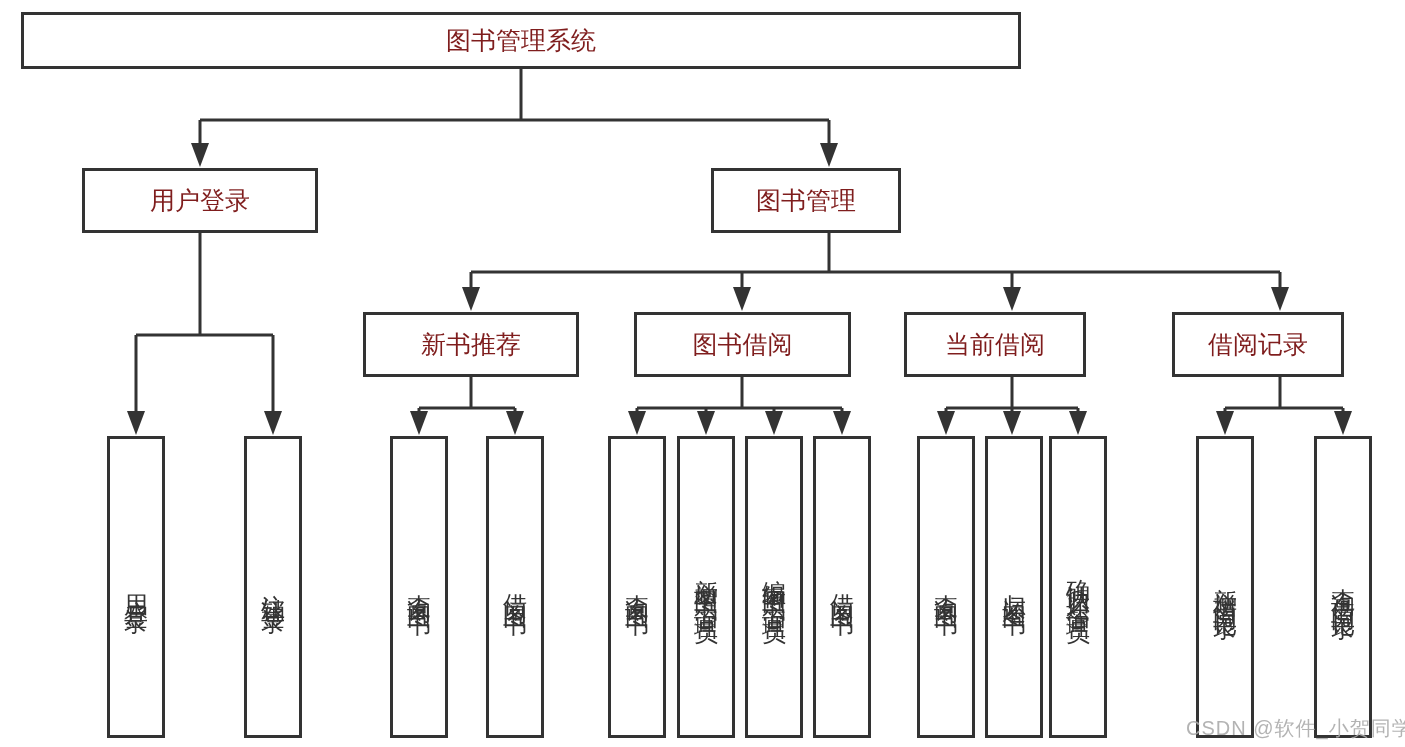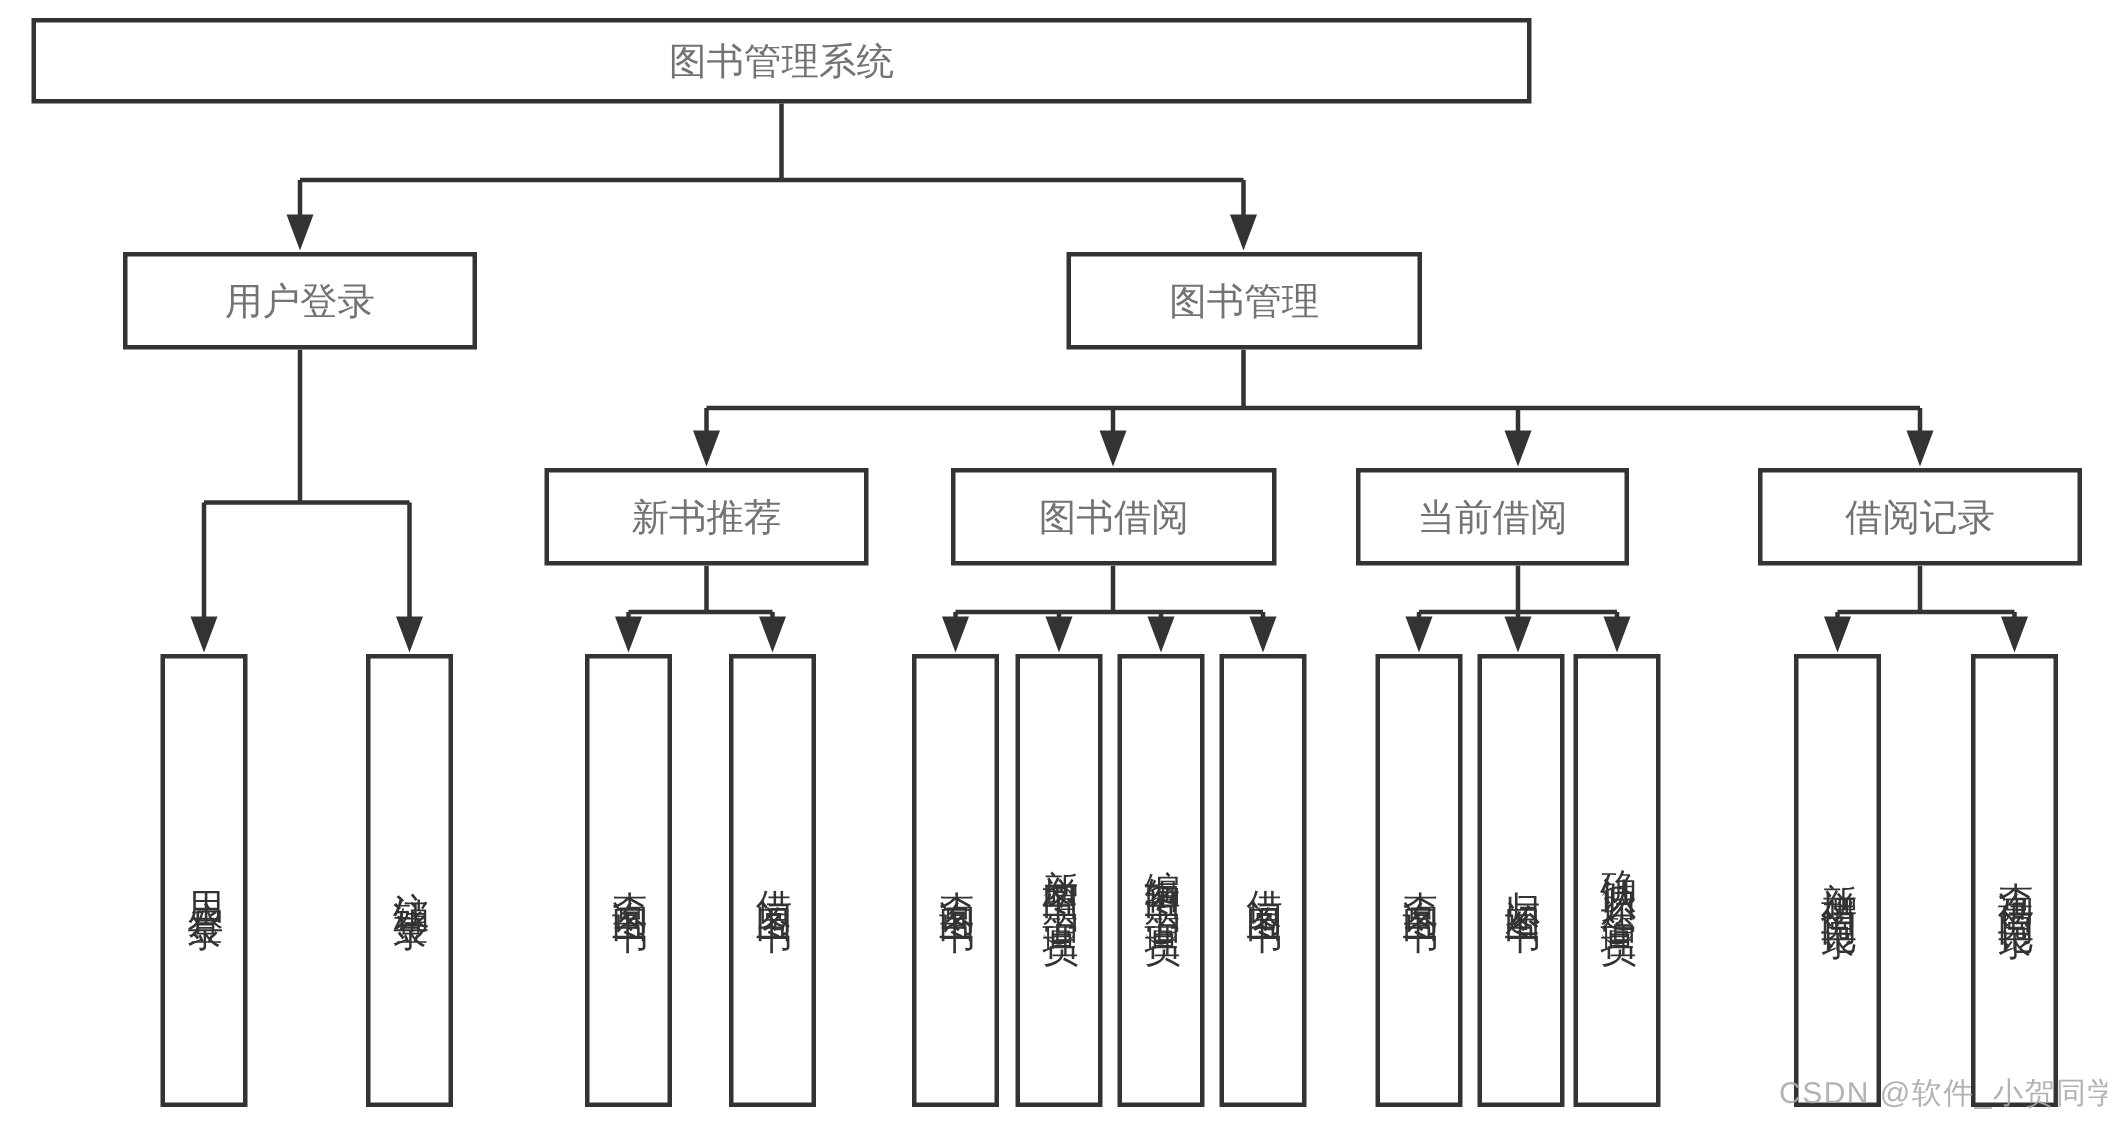--- a/index.html
+++ b/index.html
@@ -10,21 +10,21 @@
     font-family:"Liberation Sans", sans-serif;
     overflow:hidden;
   }
   #connectors{position:absolute;left:0;top:0;z-index:0;}
   .hbox{
     position:absolute;
     box-sizing:border-box;
     border:3px solid #333333;
     background:#ffffff;
     display:flex;align-items:center;justify-content:center;
-    font-size:25px;color:#737373;
+    font-size:25px;color:#7f1d1d;
     z-index:1;
     white-space:nowrap;
   }
   .root{left:21px;top:12px;width:1000px;height:57px;}
   .lvl2{top:168px;height:65px;}
   .lvl3{top:312px;height:65px;}
   .vbox{
     position:absolute;
     box-sizing:border-box;
     top:436px;width:58px;height:302px;
@@ -76,26 +76,26 @@
     <path d="M1012 377 V408 M946 408 H1078 M946 408 V415 M1012 408 V415 M1078 408 V415" stroke="#333333" stroke-width="3" fill="none"></path>
     <path d="M937 411 h18 l-9 24 z M1003 411 h18 l-9 24 z M1069 411 h18 l-9 24 z" fill="#333333"></path>
 
     <path d="M1280 377 V408 M1225 408 H1343 M1225 408 V415 M1343 408 V415" stroke="#333333" stroke-width="3" fill="none"></path>
     <path d="M1216 411 h18 l-9 24 z M1334 411 h18 l-9 24 z" fill="#333333"></path>
   </svg>
 
   <div class="hbox root">图书管理系统</div>
 
   <div class="hbox lvl2" style="left:82px;width:236px;">用户登录</div>
-  <div class="hbox lvl2" style="left:711px;width:237px;text-align:right;">图书管理</div>
+  <div class="hbox lvl2" style="left:711px;width:190px;text-align:right;">图书管理</div>
 
   <div class="hbox lvl3" style="left:363px;width:216px;">新书推荐</div>
   <div class="hbox lvl3" style="left:634px;width:217px;">图书借阅</div>
   <div class="hbox lvl3" style="left:904px;width:182px;">当前借阅</div>
-  <div class="hbox lvl3" style="left:1172px;width:216px;">借阅记录</div>
+  <div class="hbox lvl3" style="left:1172px;width:172px;">借阅记录</div>
 
   <div class="vbox" style="left:107px;">
     <span>用户登录</span>
   </div>
   <div class="vbox" style="left:244px;">
     <span>注销登录</span>
   </div>
 
   <div class="vbox" style="left:390px;">
     <span>查询图书</span>

